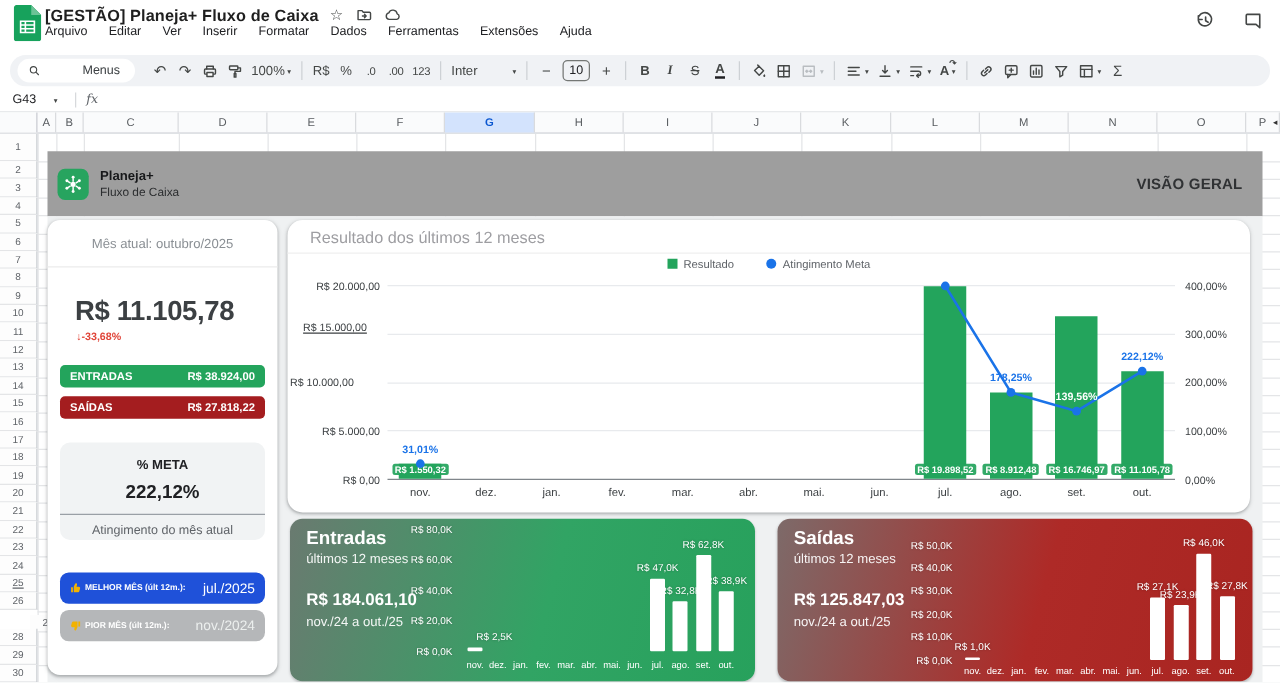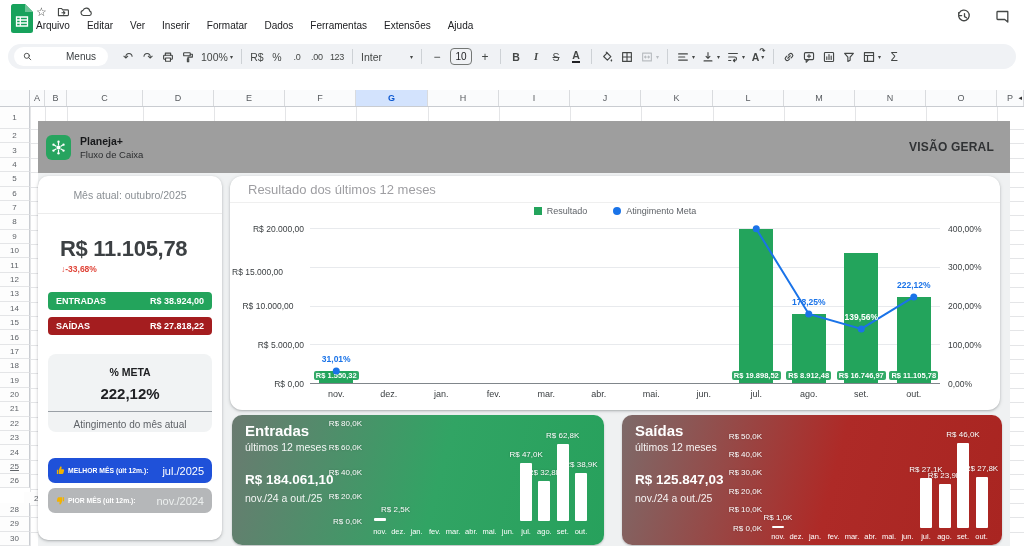--- a/index.html
+++ b/index.html
@@ -142,20 +142,21 @@
 
   <div class="topbar">
     <div class="gs-logo">
       <svg width="22" height="29" viewBox="0 0 22 29">
         <path d="M3 0h11l8 8v18.5A2.5 2.5 0 0 1 19.5 29h-17A2.5 2.5 0 0 1 0 26.5v-24A2.5 2.5 0 0 1 3 0z" fill="#17a25c"></path>
         <path d="M14 0l8 8h-8z" fill="#6cc396"></path>
         <path d="M5.5 13h11v9h-11z M5.5 16h11 M5.5 19h11 M9.3 13v9" stroke="#fff" stroke-width="1.3" fill="none"></path>
       </svg>
     </div>
     <div class="title-row">
+      <span class="doc-title">[GESTÃO] Planeja+ Fluxo de Caixa</span>
       <span class="t-ic">☆</span>
       <span class="t-ic">
         <svg class="ic" width="14" height="14" viewBox="0 0 16 16">
             <path d="M2.8 4h3.6l1.2 1.5h5.6a1 1 0 0 1 1 1v4.7a1 1 0 0 1-1 1H2.8z"></path>
             <path d="M6.8 8.9h3.2 M8.7 7.4 10.2 8.9 8.7 10.4"></path>
           </svg>
       </span>
       <span class="t-ic">
         <svg class="ic" width="14" height="14" viewBox="0 0 16 16">
             <path d="M5 12a3 3 0 0 1-.4-5.9A4 4 0 0 1 12.3 7 2.6 2.6 0 0 1 12 12z"></path>
@@ -318,20 +319,29 @@
     <div class="tb">
       <svg class="ic" width="14" height="14" viewBox="0 0 16 16">
           <rect x="2.8" y="3" width="10.4" height="10"></rect>
           <path d="M2.8 6.3h10.4M6.3 6.3V13"></path>
         </svg>
         <span class="caret">▾</span>
     </div>
     <div class="tb glyph">Σ</div>
   </div>
 
+  <div class="fbar">
+    <div class="namebox">
+      <span>G43</span>
+      <span class="caret">▾</span>
+    </div>
+    <div class="fbar-sep"></div>
+    <span class="fx">fx</span>
+    <div style="flex:1;"></div>
+  </div>
 
   <div class="colheads" id="colheads">
     <div class="corner"></div>
     <span class="col-overflow">◂</span>
   <div class="colhead" style="left: 30px; width: 15px;">A</div>
       <div class="colhead" style="left: 45px; width: 22px;">B</div>
       <div class="colhead" style="left: 67px; width: 76px;">C</div>
       <div class="colhead" style="left: 143px; width: 71px;">D</div>
       <div class="colhead" style="left: 214px; width: 71px;">E</div>
       <div class="colhead" style="left: 285px; width: 71px;">F</div>
@@ -501,24 +511,24 @@
           <span class="leg-item">
             <span class="leg-sw" style="background: rgb(26, 115, 232); border-radius: 50%;"></span>
             <span>Atingimento Meta</span>
           </span>
         </div>
       <div id="main-chart-body" style="position:absolute; inset:0;">
           <div class="gl" style="left: 80px; top: 52px; width: 630px;"></div>
           <div class="ytick" style="left: 2px; top: 47.5px; width: 72px; text-align: right;">R$ 20.000,00</div>
           <div class="ytick" style="left: 718px; top: 47.5px; width: 48px;">400,00%</div>
           <div class="gl" style="left: 80px; top: 90.75px; width: 630px;"></div>
-          <div class="ytick" style="left: 2px; top: 91px; width: 72px; text-align: left;">R$ 15.000,00</div>
+          <div class="ytick" style="left: 2px; top: 81px; width: 72px; text-align: center; text-decoration: underline;">R$ 15.000,00</div>
           <div class="ytick" style="left: 718px; top: 86.25px; width: 48px;">300,00%</div>
           <div class="gl" style="left: 80px; top: 129.5px; width: 630px;"></div>
-          <div class="ytick" style="left: 2px; top: 125px; width: 72px; text-align: center;">R$ 10.000,00</div>
+          <div class="ytick" style="left: 2px; top: 125px; width: 72px; text-align: left;">R$ 10.000,00</div>
           <div class="ytick" style="left: 718px; top: 125px; width: 48px;">200,00%</div>
           <div class="gl" style="left: 80px; top: 168.25px; width: 630px;"></div>
           <div class="ytick" style="left: 2px; top: 163.75px; width: 72px; text-align: right;">R$ 5.000,00</div>
           <div class="ytick" style="left: 718px; top: 163.75px; width: 48px;">100,00%</div>
           <div class="gl base" style="left: 80px; top: 207px; width: 630px;"></div>
           <div class="ytick" style="left: 2px; top: 202.5px; width: 72px; text-align: right;">R$ 0,00</div>
           <div class="ytick" style="left: 718px; top: 202.5px; width: 48px;">0,00%</div>
           <div class="xcat" style="left: 80px; top: 213px; width: 52.5px;">nov.</div>
           <div class="xcat" style="left: 132.5px; top: 213px; width: 52.5px;">dez.</div>
           <div class="xcat" style="left: 185px; top: 213px; width: 52.5px;">jan.</div>

